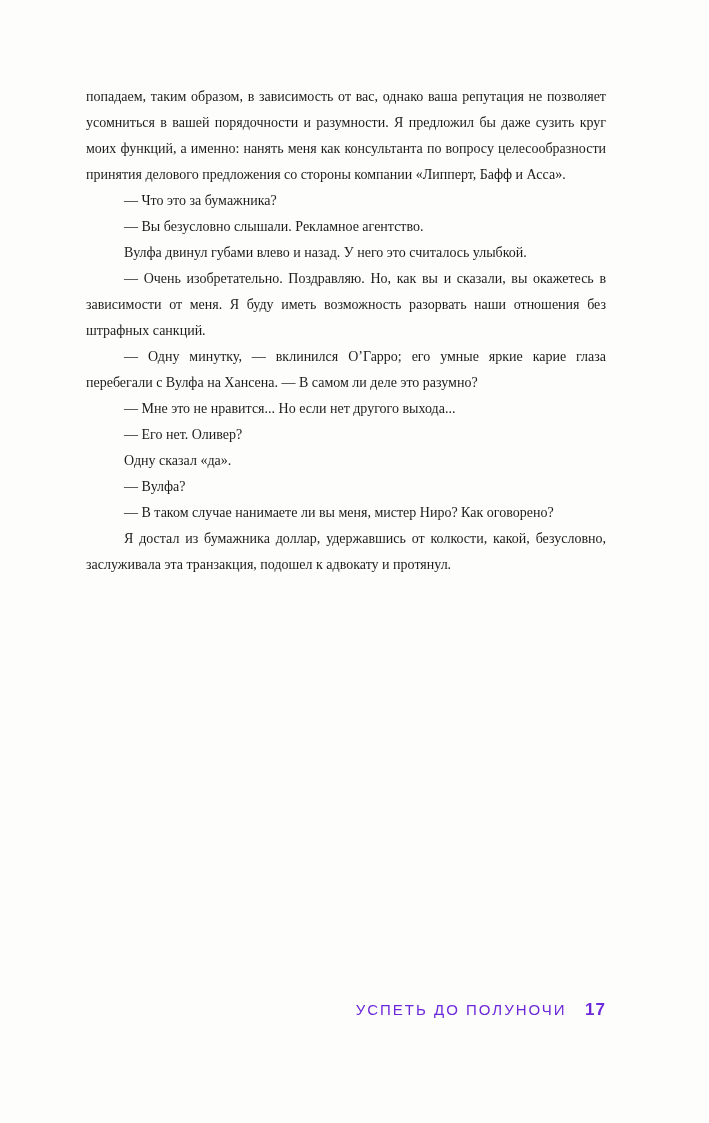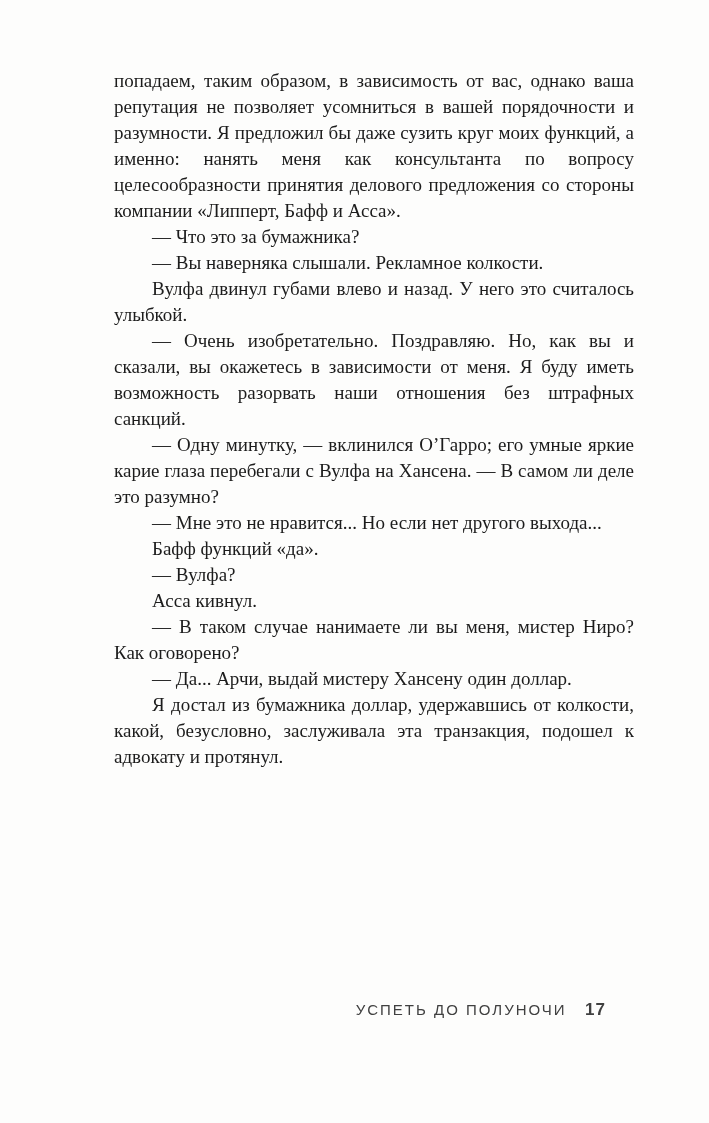--- a/index.html
+++ b/index.html
@@ -12,42 +12,41 @@
     width: 709px;
     height: 1123px;
     background: #fdfdfc;
     overflow: hidden;
     font-family: "Liberation Serif", serif;
     color: #1c1c1c;
   }
   .text-block {
     position: absolute;
     left: 86px;
-    top: 68px;
+    top: 84px;
     width: 520px;
-    font-size: 19px;
+    font-size: 14px;
     line-height: 26px;
     text-align: justify;
-    margin-left: 28px;
   }
   .text-block p {
     margin: 0;
     padding: 0;
   }
   .text-block p.indent {
     text-indent: 38px;
   }
   .footer {
     position: absolute;
     left: 86px;
     top: 1000px;
     width: 520px;
     text-align: right;
     font-family: "Liberation Sans", sans-serif;
-    color: #404040;
+    color: #6d28d9;
     white-space: nowrap;
   }
   .running-title {
     font-size: 15px;
     letter-spacing: 2px;
     font-weight: 500;
   }
   .page-number {
     font-size: 17px;
     font-weight: 700;
@@ -55,29 +54,28 @@
     letter-spacing: 1px;
   }
 </style>
 </head>
 <body>
 
 <div class="page">
   <div class="text-block" id="paragraphs">
       <p class="">попадаем, таким образом, в зависимость от вас, однако ваша репутация не позволяет усомниться в вашей порядочности и разумности. Я предложил бы даже сузить круг моих функций, а именно: нанять меня как консультанта по вопросу целесообразности принятия делового предложения со стороны компании «Липперт, Бафф и Асса».</p>
       <p class="indent">— Что это за бумажника?</p>
-      <p class="indent">— Вы наверняка слышали. Рекламное колкости.</p>
+      <p class="indent">— Вы безусловно слышали. Рекламное агентство.</p>
       <p class="indent">Вулфа двинул губами влево и назад. У него это считалось улыбкой.</p>
       <p class="indent">— Очень изобретательно. Поздравляю. Но, как вы и сказали, вы окажетесь в зависимости от меня. Я буду иметь возможность разорвать наши отношения без штрафных санкций.</p>
       <p class="indent">— Одну минутку, — вклинился О’Гарро; его умные яркие карие глаза перебегали с Вулфа на Хансена. — В самом ли деле это разумно?</p>
       <p class="indent">— Мне это не нравится... Но если нет другого выхода...</p>
-      <p class="indent">Бафф функций «да».</p>
+      <p class="indent">— Его нет. Оливер?</p>
+      <p class="indent">Одну сказал «да».</p>
       <p class="indent">— Вулфа?</p>
-      <p class="indent">Асса кивнул.</p>
       <p class="indent">— В таком случае нанимаете ли вы меня, мистер Ниро? Как оговорено?</p>
-      <p class="indent">— Да... Арчи, выдай мистеру Хансену один доллар.</p>
       <p class="indent">Я достал из бумажника доллар, удержавшись от колкости, какой, безусловно, заслуживала эта транзакция, подошел к адвокату и протянул.</p>
     </div>
   <div class="footer">
     <span class="running-title">УСПЕТЬ ДО ПОЛУНОЧИ</span>
     <span class="page-number">17</span>
   </div>
 </div>
 
 </body></html>

